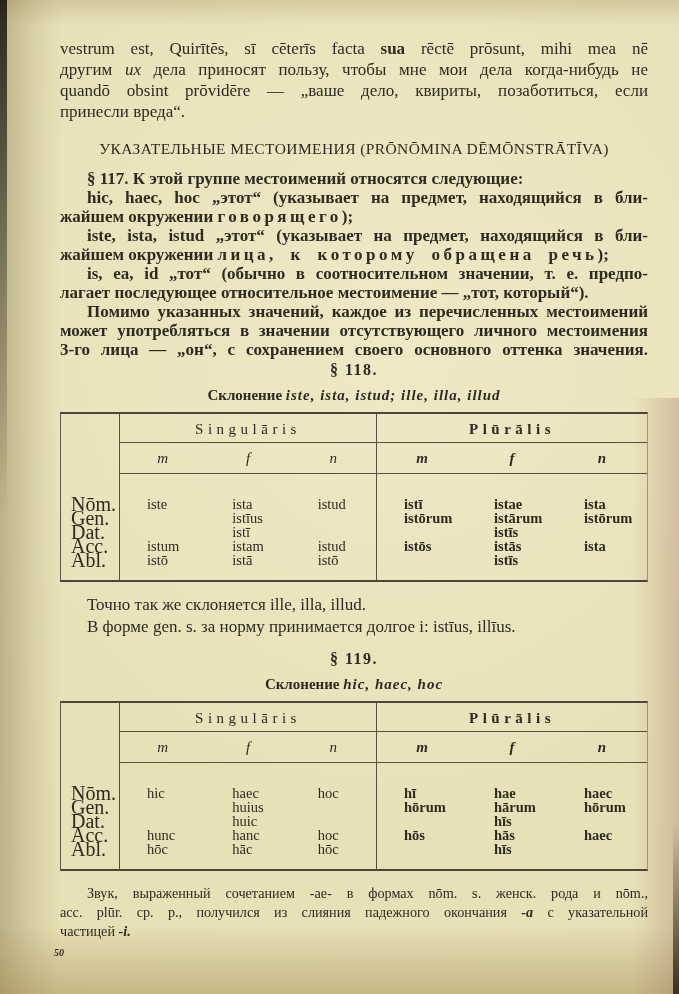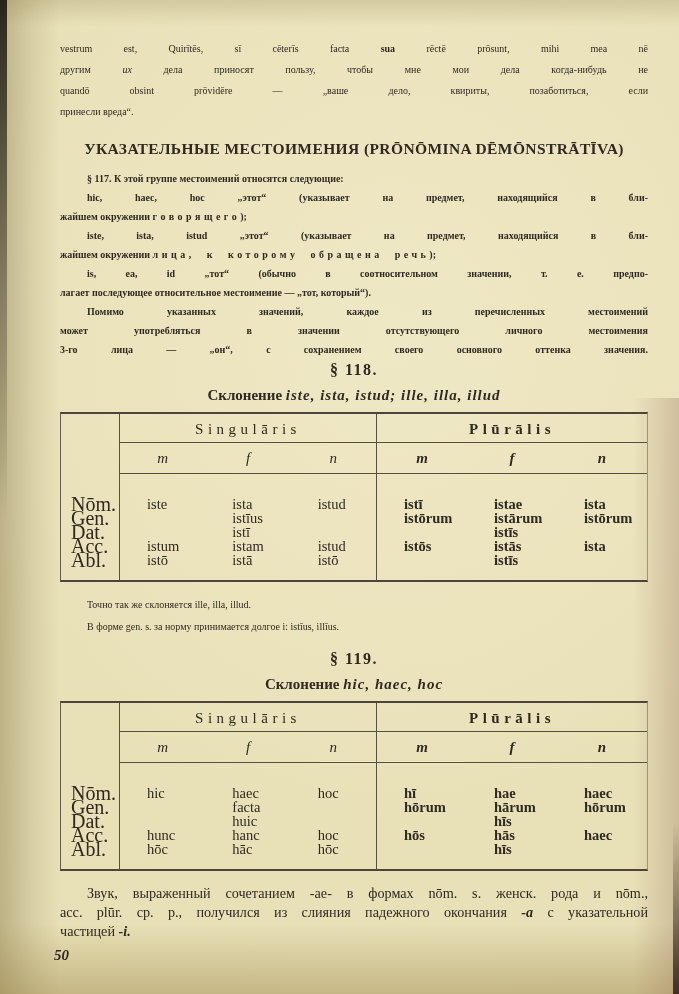--- a/index.html
+++ b/index.html
@@ -27,32 +27,32 @@
     background:linear-gradient(to bottom, rgba(130,112,60,0.22), rgba(130,112,60,0) 100%); }
   .edge-left-dark { left:0; top:0; width:7px; height:52%;
     background:linear-gradient(to bottom, rgba(15,14,10,0.85), rgba(15,14,10,0.35) 55%, rgba(15,14,10,0) 100%); }
   .shade-right { right:0; top:40%; width:46px; height:60%;
     background:linear-gradient(to left, rgba(146,104,84,0.30), rgba(146,104,84,0) 100%); }
   .edge-right-dark { right:0; bottom:0; width:6px; height:170px;
     background:linear-gradient(to top, rgba(40,28,22,0.85), rgba(40,28,22,0) 100%); }
 
   .content { position:relative; padding:38px 31px 0 60px; width:588px; }
 
-  .line { font-size:10px; line-height:21px; }
+  .line { font-size:17px; line-height:21px; }
   .jl { text-align:justify; text-align-last:justify; }
   .ll { text-align:left; }
   .ind { padding-left:27px; }
   b.lat { font-weight:bold; }
   .spaced { letter-spacing:3.5px; word-spacing:6px; }
 
   .sect117 .line { line-height:19px; }
 
   h1.head {
     margin:16px 0 0 0; font-size:15.5px; line-height:21px;
-    font-weight:bold; text-align:center; letter-spacing:0.4px;
+    font-weight:normal; text-align:center; letter-spacing:0.4px;
   }
   .s117-block { margin-top:10px;font-weight:bold; }
 
   .para-head { margin-top:1px; text-align:center; font-weight:bold;
     font-size:16px; line-height:20px; letter-spacing:1.5px; }
   .sub-head { margin-top:5px; text-align:center; font-weight:bold;
     font-size:15px; line-height:20px; }
   .sub-head i { letter-spacing:1px; }
 
   
@@ -88,21 +88,21 @@
   .rows { padding-top:23px; }
   .drow { display:grid; grid-template-columns:1fr 1fr 1fr; height:14px; line-height:14px; }
   .drow .c { padding-left:27px; font-size:14.5px; white-space:nowrap; }
 
   .note { margin-top:12px; }
   .note .line { line-height:21.5px; }
 
   .footnote { margin-top:13px; }
   .footnote .line { font-size:14.2px; line-height:19px; }
 
-  .pagenum { margin:6px 0 0 -6px; font-size:15px; font-weight:bold; font-style:italic; }
+  .pagenum { margin:6px 0 0 -6px; font-size:10px; font-weight:bold; font-style:italic; }
 </style>
 </head>
 <body>
 
 <div class="page">
 
   <div class="shade shade-left"></div>
   <div class="shade shade-top"></div>
   <div class="shade shade-bottom"></div>
   <div class="shade shade-right"></div>
@@ -240,21 +240,21 @@
           <span>n</span>
         </div>
         <div class="rows">
           <div class="drow">
               <span class="c">hic</span>
               <span class="c">haec</span>
               <span class="c">hoc</span>
             </div>
           <div class="drow">
               <span class="c"></span>
-              <span class="c">facta</span>
+              <span class="c">huius</span>
               <span class="c"></span>
             </div>
           <div class="drow">
               <span class="c"></span>
               <span class="c">huic</span>
               <span class="c"></span>
             </div>
           <div class="drow">
               <span class="c">hunc</span>
               <span class="c">hanc</span>

